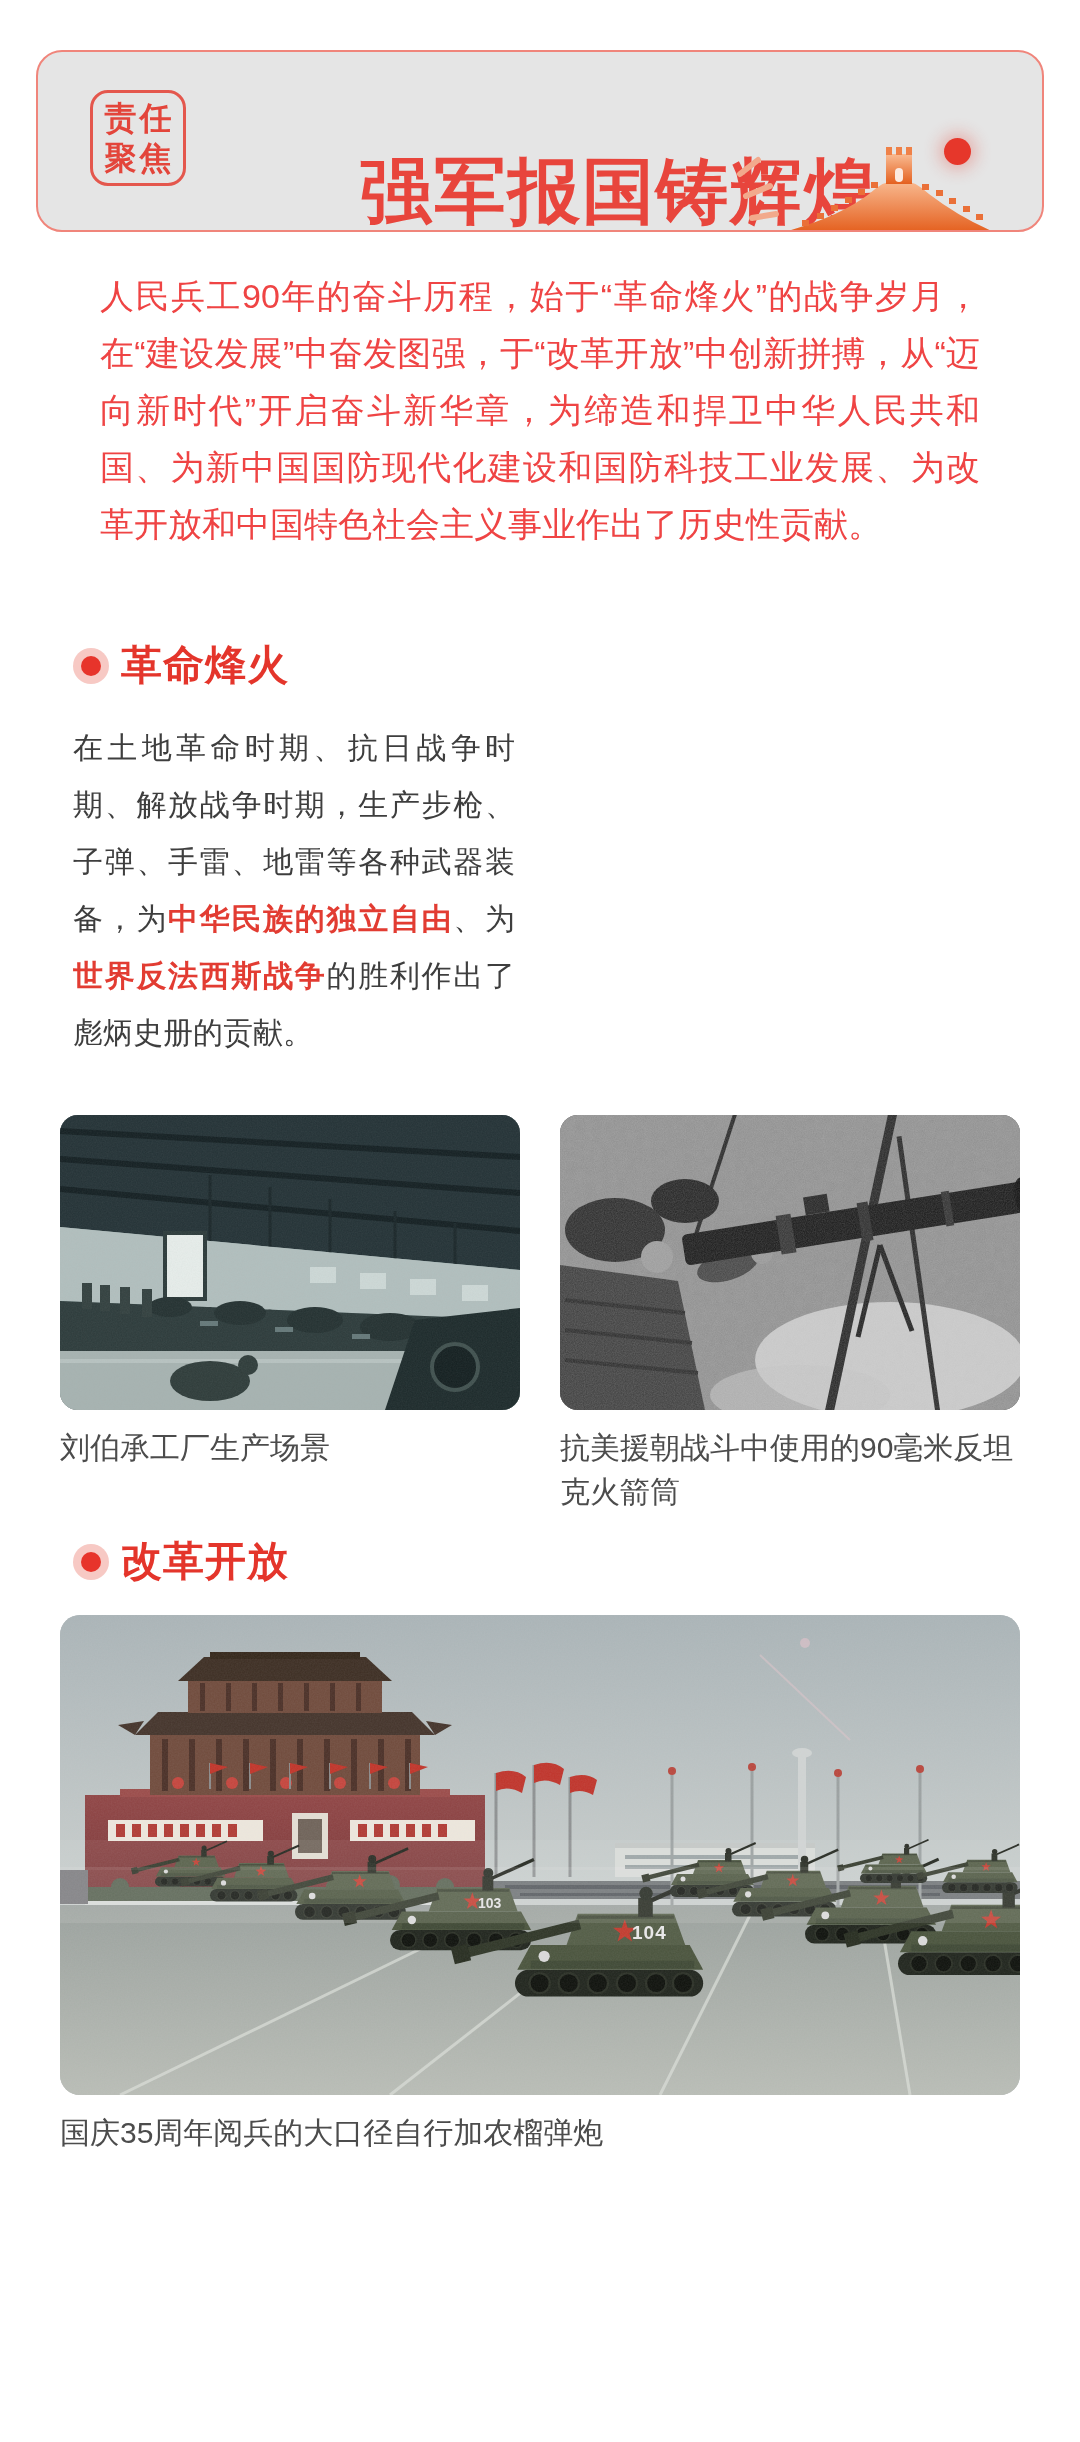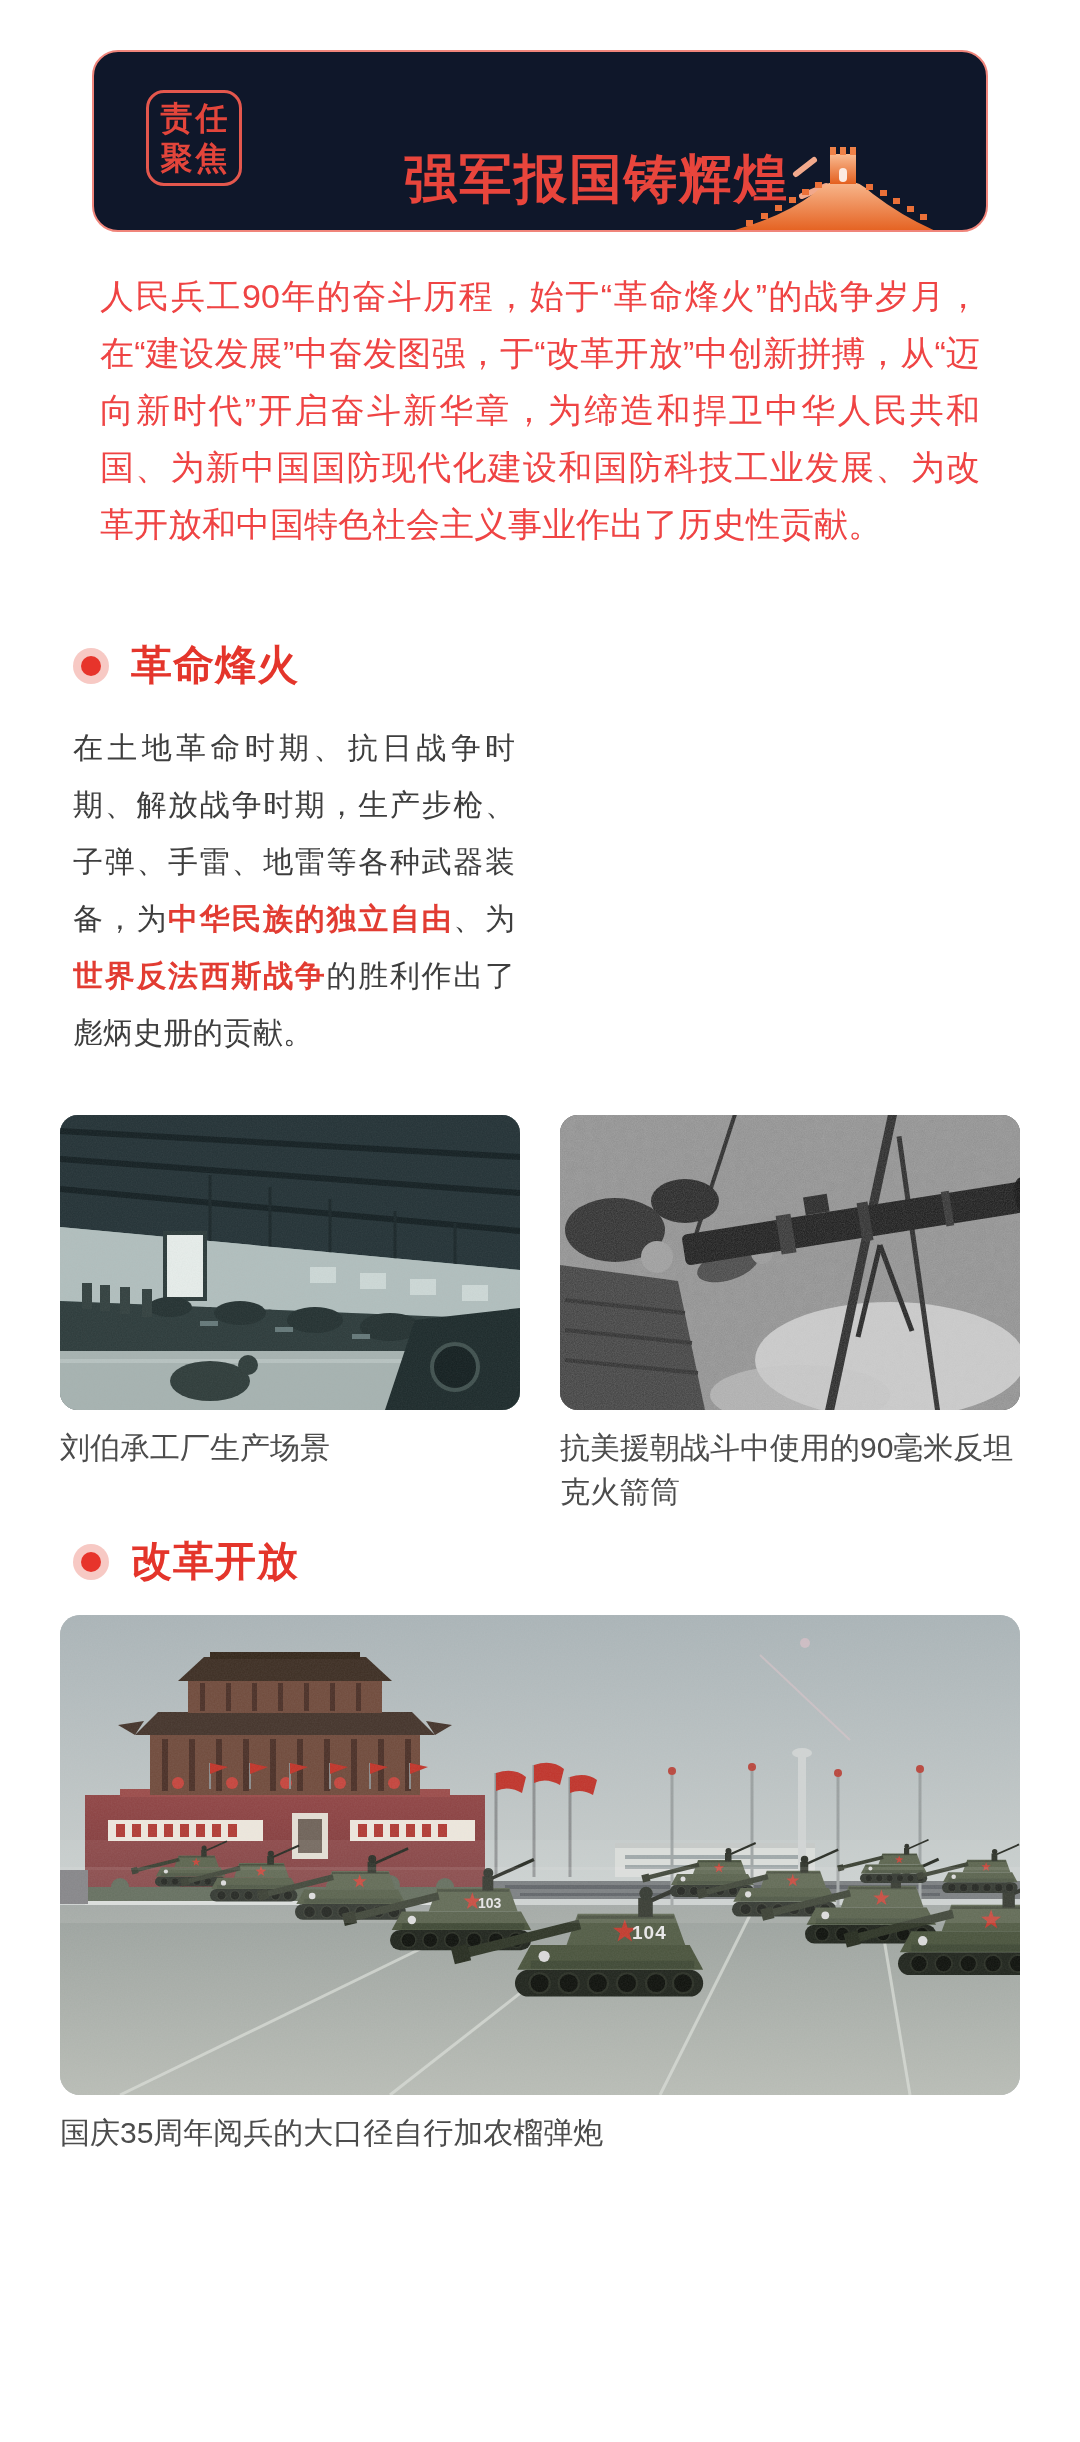--- a/index.html
+++ b/index.html
@@ -2,48 +2,48 @@
 <html><head>
 <meta charset="utf-8">
 <style>
   html,body{margin:0;padding:0;background:#ffffff;}
   .page{
     width:1080px;height:2442px;background:#ffffff;position:relative;overflow:hidden;
     font-family:"Liberation Sans",sans-serif;color:#3e3e3e;
   }
   
   .banner{
-    position:relative;margin:50px 92px 0;height:178px;
-    background:#0f172a;border:2px solid #f0857b;border-radius:26px;overflow:hidden;text-decoration:underline;
+    position:relative;margin:50px 36px 0;height:178px;
+    background:#e5e5e5;border:2px solid #f0857b;border-radius:26px;overflow:hidden;text-decoration:underline;
   }
   .badge{
     position:absolute;left:52px;top:38px;width:90px;height:90px;
     border:3px solid #e4574d;border-radius:18px;
     color:#e3453b;font-weight:bold;font-size:32px;line-height:40px;
     display:flex;flex-direction:column;align-items:center;justify-content:center;
     letter-spacing:3px;text-indent:3px;
   }
   .title1{position:absolute;left:200px;top:24px;font-size:53px;font-weight:800;color:#e8453c;letter-spacing:2px;white-space:nowrap;}
-  .title2{position:absolute;left:310px;top:92px;font-size:53px;font-weight:800;color:#e8453c;letter-spacing:2px;white-space:nowrap;}
+  .title2{position:absolute;left:322px;top:92px;font-size:72px;font-weight:800;color:#e8453c;letter-spacing:2px;white-space:nowrap;}
   .sparkle{position:absolute;left:692px;top:86px;}
   .sun{
     position:absolute;left:906px;top:86px;width:27px;height:27px;border-radius:50%;
     background:#e6372b;box-shadow:0 0 16px 5px rgba(230,55,43,.30);
   }
   .wall-illus{position:absolute;right:48px;bottom:-2px;}
   
   .intro{
     margin:36px 100px 0;font-size:34px;line-height:57px;color:#ef4444;
     text-align:justify;
   }
   
   .cols{display:flex;justify-content:space-between;margin:85px 73px 0;width:934px;}
   .col{width:442px;}
   .sec-h{
-    display:flex;align-items:center;gap:22px;margin:0 0 26px 0;
+    display:flex;align-items:center;gap:12px;margin:0 0 26px 0;
     font-size:41px;font-weight:800;color:#e4352b;letter-spacing:1px;
   }
   .bullet{flex:0 0 36px;width:36px;height:36px;border-radius:50%;background:#f7c9c4;position:relative;}
   .bullet i{position:absolute;inset:8px;border-radius:50%;background:#e7342b;}
   .body-p{margin:0;font-size:30px;line-height:57px;text-align:justify;color:#3e3e3e;}
   .hl{color:#e23c32;font-weight:700;}
   
   .photo-row{display:flex;gap:40px;margin:54px 60px 0;}
   .photo-row figure{margin:0;width:460px;}
   .photo{width:460px;height:295px;border-radius:18px;overflow:hidden;position:relative;background:#555;}

